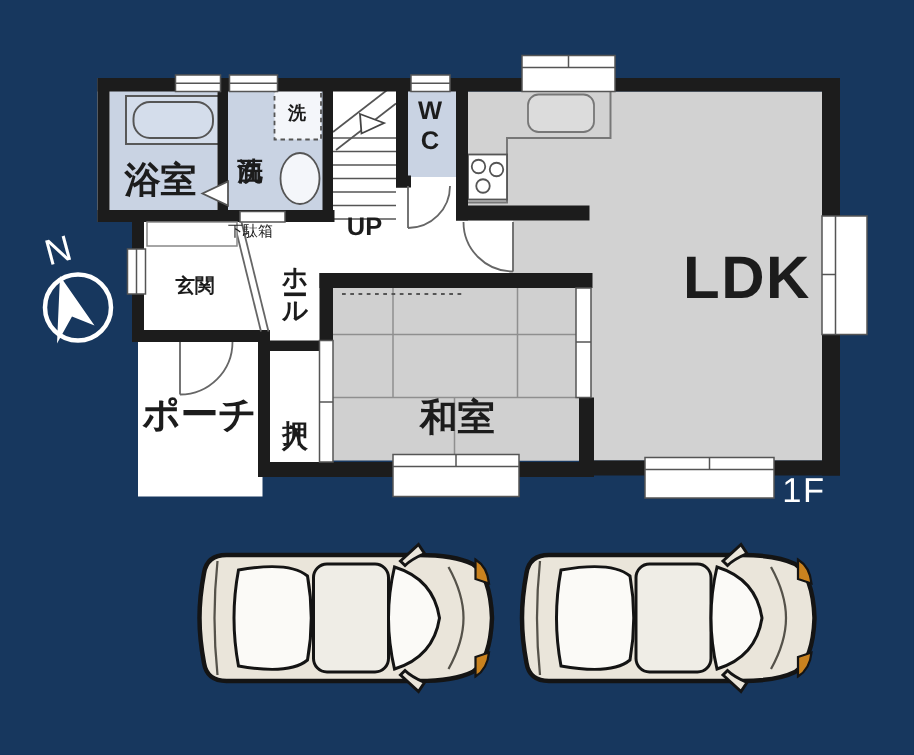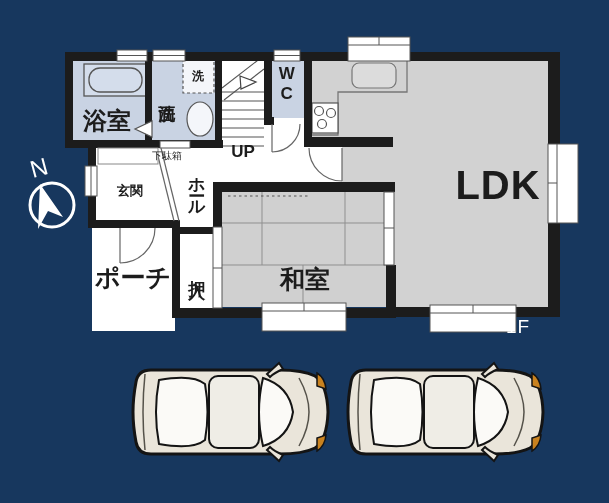--- a/index.html
+++ b/index.html
@@ -174,17 +174,17 @@
     <div class="label w600" style="left:198px;top:76px;font-size:12px;">洗</div>
     <div class="label vu w700" style="left:286px;top:84px;font-size:17px;">WC</div>
     <div class="label w700" style="left:243px;top:152px;font-size:17px;">UP</div>
     <div class="label w500" style="left:127px;top:156px;font-size:10px;margin-left:40px;">下駄箱</div>
     <div class="label w700" style="left:130px;top:191px;font-size:13px;">玄関</div>
     <div class="label v w700" style="left:196px;top:188px;font-size:17px;">ホール</div>
     <div class="label w700" style="left:305px;top:245px;font-size:25px;margin-top:34px;">和室</div>
     <div class="label v w700" style="left:196px;top:269px;font-size:17px;">押入</div>
     <div class="label w700" style="left:133px;top:277px;font-size:25px;">ポーチ</div>
     <div class="label w600" style="left:498px;top:186px;font-size:40px;letter-spacing:1px;">LDK</div>
-    <div class="label w500 white" style="left:518px;top:327px;font-size:19px;letter-spacing:1px;">1F</div>
+    <div class="label w500 white" style="left:536px;top:327px;font-size:23px;letter-spacing:1px;">1F</div>
     <div class="label w500 white" style="left:39px;top:168px;font-size:24px;transform:translate(-50%,-50%) rotate(-15deg);">N</div>
   </div>
 
 </div>
 
 </body></html>

